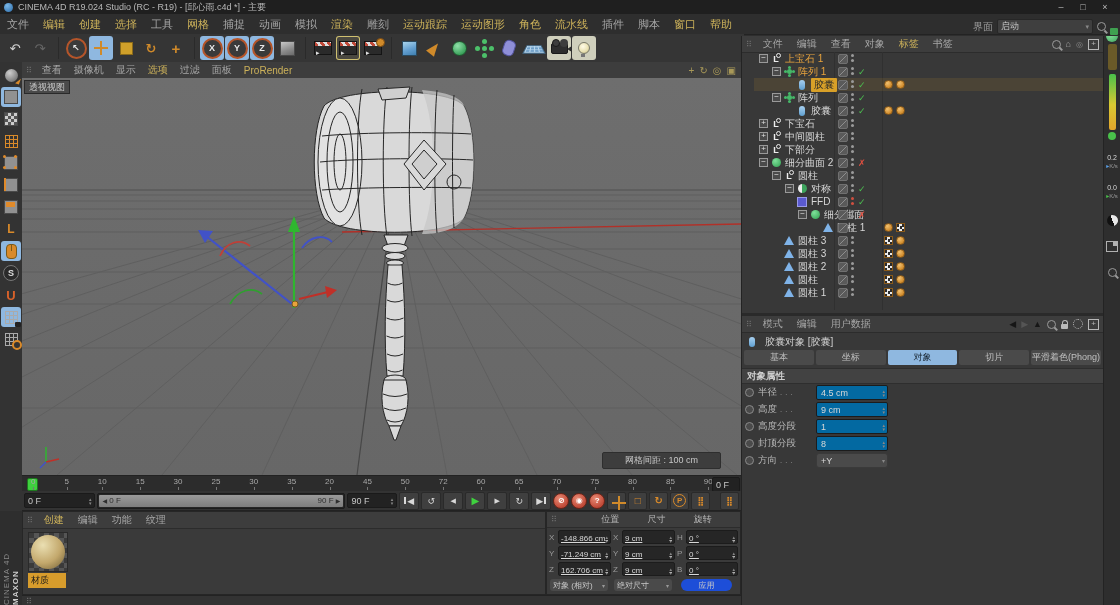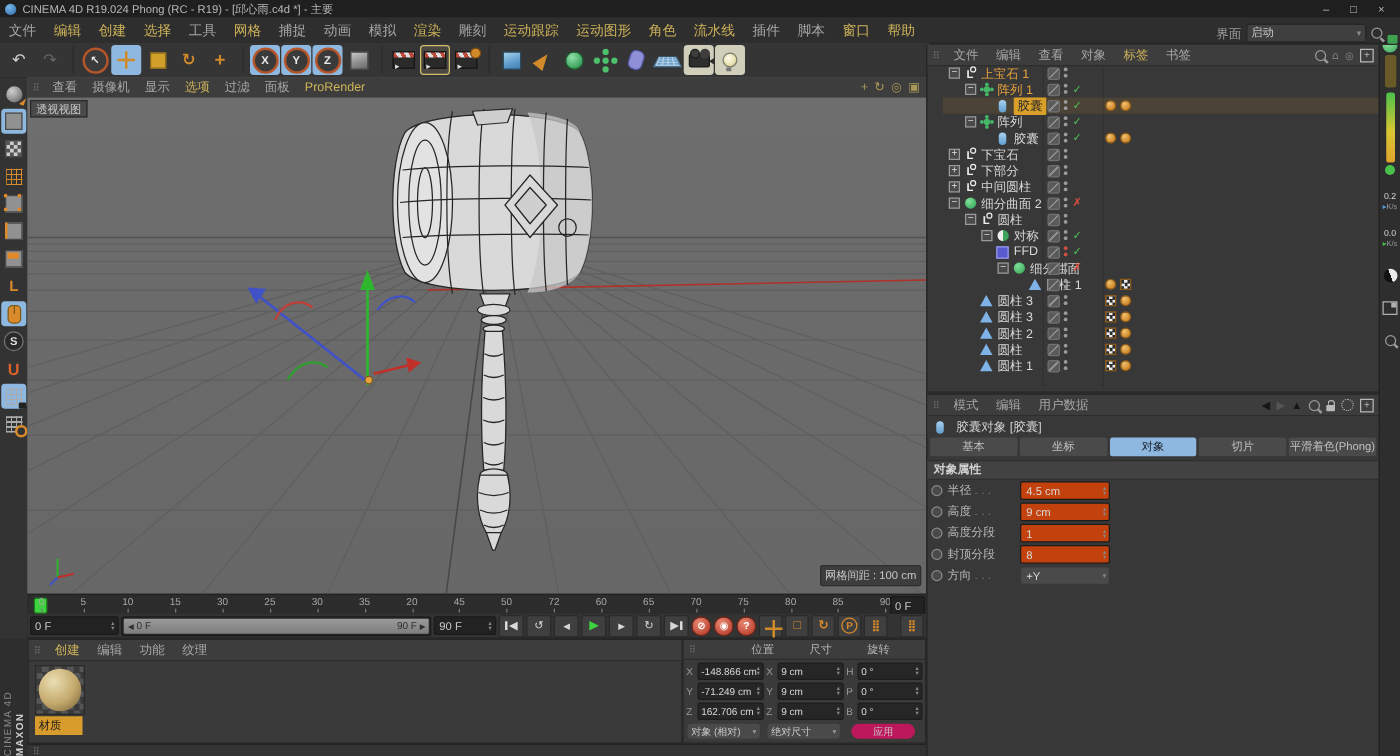--- a/index.html
+++ b/index.html
@@ -74,21 +74,21 @@
   .lb-magnet{color:#d9622a;font-weight:bold;font-size:13px;}
   
   #viewport{left:22px;top:62px;width:719px;height:413px;background:#696969;}
   .vp-menu{position:absolute;left:0;top:0;right:0;height:16px;background:#3d3d3d;border-bottom:1px solid #2a2a2a;display:flex;align-items:center;font-size:10px;color:#a8a8a8;}
   .vp-menu .menu-item{padding:0 6px;}
   .grip{color:#6e6e6e;font-size:8px;padding:0 4px;flex:none;}
   .vp-controls{margin-left:auto;display:flex;gap:5px;padding-right:5px;color:#a89858;font-size:10px;}
   .vp-label{position:absolute;left:2px;top:18px;background:#4a4a4a;border:1px solid #2a2a2a;color:#c8c8c8;font-size:9px;padding:0 4px;line-height:12px;z-index:5;}
   .vp-canvas{position:absolute;left:0;top:16px;right:0;bottom:0;background:linear-gradient(#6e6e6e,#676767);}
   .vp-svg{position:absolute;left:0;top:0;width:100%;height:100%;}
-  .grid-badge{position:absolute;right:4px;bottom:6px;background:rgba(58,58,58,.92);border:1px solid #2e2e2e;color:#c8c8c8;font-size:9px;padding:1px 3px;border-radius:2px;text-align:center;}
+  .grid-badge{position:absolute;right:20px;bottom:6px;background:rgba(58,58,58,.92);border:1px solid #2e2e2e;color:#c8c8c8;font-size:9px;padding:1px 22px;border-radius:2px;text-align:center;}
   
   #ruler{left:22px;top:475px;width:719px;height:16px;background:#2c2c2c;border-top:1px solid #222;border-bottom:1px solid #222;}
   .marker{position:absolute;left:5px;top:2px;width:9px;height:11px;background:#3fd13f;border-radius:2px;border:1px solid #1e7a1e;}
   .ticks{position:absolute;left:9px;right:28px;top:1px;display:flex;justify-content:space-between;}
   .tick{font-size:8px;color:#a8a8a8;position:relative;padding-bottom:4px;}
   .tick::after{content:"";position:absolute;left:50%;bottom:0;width:1px;height:3px;background:#777;}
   .tfield{background:#222;border:1px solid #1a1a1a;color:#c8c8c8;font-size:9px;height:13px;display:inline-flex;align-items:center;padding:0 3px;border-radius:2px;gap:2px;}
   .spincol{display:inline-flex;flex-direction:column;line-height:4px;font-size:5px;color:#888;margin-left:auto;}
   .spincol::before{content:"▴";}
   .spincol::after{content:"▾";}
@@ -119,25 +119,25 @@
   .mat-sphere{width:34px;height:34px;border-radius:50%;background:radial-gradient(circle at 35% 30%,#eadfb2,#c3a86c 55%,#6e5c33);}
   .mat-label{width:32px;background:#d79c2c;color:#1a1a1a;font-size:9px;padding:1px 3px;margin-top:1px;white-space:nowrap;overflow:hidden;}
   #status{left:22px;top:595px;width:719px;height:10px;background:#333;border-top:1px solid #232323;display:flex;align-items:center;}
   
   #coords{left:546px;top:511px;width:195px;height:84px;background:#3a3a3a;border:1px solid #262626;box-sizing:border-box;font-size:9px;}
   .co-head{display:flex;height:15px;align-items:center;color:#b8b8b8;border-bottom:1px solid #2c2c2c;background:#3d3d3d;}
   .co-head span{flex:1;}
   .co-grid{display:grid;grid-template-columns:64px 64px 63px;row-gap:2px;padding-top:2px;}
   .co-cell{display:flex;align-items:center;gap:2px;padding-left:2px;}
   .co-ax{color:#9a9a9a;font-size:8px;width:7px;flex:none;}
-  .co-box{flex:1;height:12px;background:#262626;border:1px solid #1c1c1c;border-radius:2px;display:flex;align-items:center;font-size:8px;color:#d8d8d8;padding:0 2px;overflow:hidden;white-space:nowrap;}
+  .co-box{flex:1;height:12px;background:#262626;border:1px solid #1c1c1c;border-radius:2px;display:flex;align-items:flex-end;font-size:8px;color:#d8d8d8;padding:0 2px;overflow:hidden;white-space:nowrap;text-decoration:underline;}
   .co-foot{display:grid;grid-template-columns:64px 64px 63px;margin-top:3px;}
   .cdrop{height:12px;margin:0 3px;background:#4a4a4a;border-radius:3px;display:flex;align-items:center;font-size:8px;color:#c8c8c8;padding:0 3px;gap:2px;}
   .cdrop .dd{margin-left:auto;font-size:6px;color:#999;}
-  .cbtn{height:12px;margin:0 6px;background:#be185d;border-radius:6px;display:flex;align-items:center;justify-content:center;font-size:8px;color:#c8c8c8;}
+  .cbtn{height:12px;margin:0 6px;background:#1d4ed8;border-radius:6px;display:flex;align-items:center;justify-content:center;font-size:8px;color:#c8c8c8;}
   
   #rightpanel{left:741px;top:36px;width:362px;height:569px;background:#383838;border-left:1px solid #232323;box-sizing:border-box;}
   .om-icons{margin-left:auto;display:flex;gap:5px;align-items:center;padding-right:4px;color:#b0b0b0;font-size:9px;}
   #om-tree{position:absolute;left:0;top:16px;right:0;height:258px;overflow:hidden;margin-left:12px;}
   .colline{position:absolute;top:0;bottom:0;width:0;border-left:1px solid #303030;}
   .om-row{position:relative;height:13px;display:flex;align-items:center;font-size:10px;color:#d8d8d8;}
   .om-row.sel{background:rgba(216,160,40,.12);}
   .d-0{padding-left:5px;} .d-1{padding-left:18px;} .d-2{padding-left:31px;} .d-3{padding-left:44px;} .d-4{padding-left:57px;}
   .exp{width:9px;height:9px;margin-right:2px;flex:none;position:relative;}
   .exp-minus,.exp-plus{border:1px solid #999;background:#4a4a4a;box-sizing:border-box;}
@@ -178,21 +178,21 @@
   .plusbox{width:9px;height:9px;border:1px solid #b8b8b8;font-size:8px;line-height:8px;text-align:center;color:#b8b8b8;}
   .am-title{height:17px;display:flex;align-items:center;font-size:10px;color:#d0d0d0;padding-left:4px;gap:4px;background:#383838;}
   .am-tabs{display:flex;height:15px;gap:2px;padding:0 2px;}
   .am-tab{flex:1;background:#4a4a4a;border-radius:2px;font-size:9px;color:#c0c0c0;text-align:center;line-height:15px;white-space:nowrap;overflow:hidden;}
   .am-tab.active{background:#8fb8e0;color:#16212c;}
   .am-section{height:14px;background:#424242;font-size:9.5px;color:#cfcfcf;padding-left:5px;line-height:14px;border-top:1px solid #2e2e2e;border-bottom:1px solid #2e2e2e;margin-top:3px;font-weight:bold;}
   .am-row{height:17px;display:flex;align-items:center;padding-left:3px;}
   .adot{width:7px;height:7px;border:1.5px solid #8a8a8a;border-radius:50%;background:#4a4a4a;margin-right:4px;flex:none;}
   .fl{font-size:9.5px;color:#b8b8b8;width:58px;flex:none;white-space:nowrap;overflow:hidden;}
   .fl.dots::after{content:" . . .";color:#7a7a7a;}
-  .fbox{width:66px;height:13px;background:#c2410c;border:1px solid #1c1c1c;border-radius:2px;display:flex;align-items:center;padding:0 2px;}
+  .fbox{width:66px;height:13px;background:#0369a1;border:1px solid #1c1c1c;border-radius:2px;display:flex;align-items:center;padding:0 2px;}
   .fval{flex:1;font-size:9px;color:#d8d8d8;padding-left:2px;white-space:nowrap;}
   .fbox.kind-dropdown{background:#4a4a4a;border-color:#3a3a3a;border-radius:3px;}
   .fbox.kind-dropdown .spincol{line-height:normal;}
   .fbox.kind-dropdown .spincol::before{content:"▾";font-size:6px;}
   .fbox.kind-dropdown .spincol::after{content:"";}
   
   #rightstrip{left:1103px;top:36px;width:17px;height:569px;background:#2e2e2e;border-left:1px solid #232323;box-sizing:border-box;overflow:hidden;}
   .strip-ball{width:12px;height:12px;border-radius:50%;background:radial-gradient(circle at 35% 30%,#8fe8a0,#3da35d);margin:-6px auto 2px;}
   .strip-tab{width:9px;height:26px;background:#6a5a28;border-radius:2px;margin:2px auto;}
   .meter{width:7px;height:56px;margin:4px auto 2px;border-radius:2px;background:linear-gradient(#49c04a,#d8c832 55%,#e0a42c);}
@@ -206,21 +206,21 @@
   .layout-ico{width:10px;height:9px;border:1px solid #b0b0b0;position:relative;}
   .layout-ico::after{content:"";position:absolute;right:0;top:0;width:4px;height:4px;background:#b0b0b0;}
 </style>
 </head>
 <body>
 
 <div id="app">
 
   <div id="titlebar" class="abs">
     <span class="app-logo"></span>
-    <span>CINEMA 4D R19.024 Phong (RC - R19) - [邱心雨.c4d *] - 主要</span>
+    <span>CINEMA 4D R19.024 Studio (RC - R19) - [邱心雨.c4d *] - 主要</span>
     <span class="win-controls">
       <span class="win-btn">–</span>
       <span class="win-btn">□</span>
       <span class="win-btn">×</span>
     </span>
   </div>
 
   <div id="menubar" class="abs">
 
       <span class="menu-item">文件</span>
@@ -867,36 +867,36 @@
           </span>
           <span class="tags">
             
             
           </span>
         </div>
 
         <div class="om-row d-0">
           <span class="exp exp-plus"></span>
           <span class="oi oi-null"></span>
-          <span class="obj-name">下部分</span>
+          <span class="obj-name">中间圆柱</span>
           <span class="vis">
             <span class="layersq"></span>
             <span class="visdots"></span>
             <span class="state"></span>
           </span>
           <span class="tags">
             
             
           </span>
         </div>
 
         <div class="om-row d-0">
           <span class="exp exp-plus"></span>
           <span class="oi oi-null"></span>
-          <span class="obj-name">中间圆柱</span>
+          <span class="obj-name">下部分</span>
           <span class="vis">
             <span class="layersq"></span>
             <span class="visdots"></span>
             <span class="state"></span>
           </span>
           <span class="tags">
             
             
           </span>
         </div>

